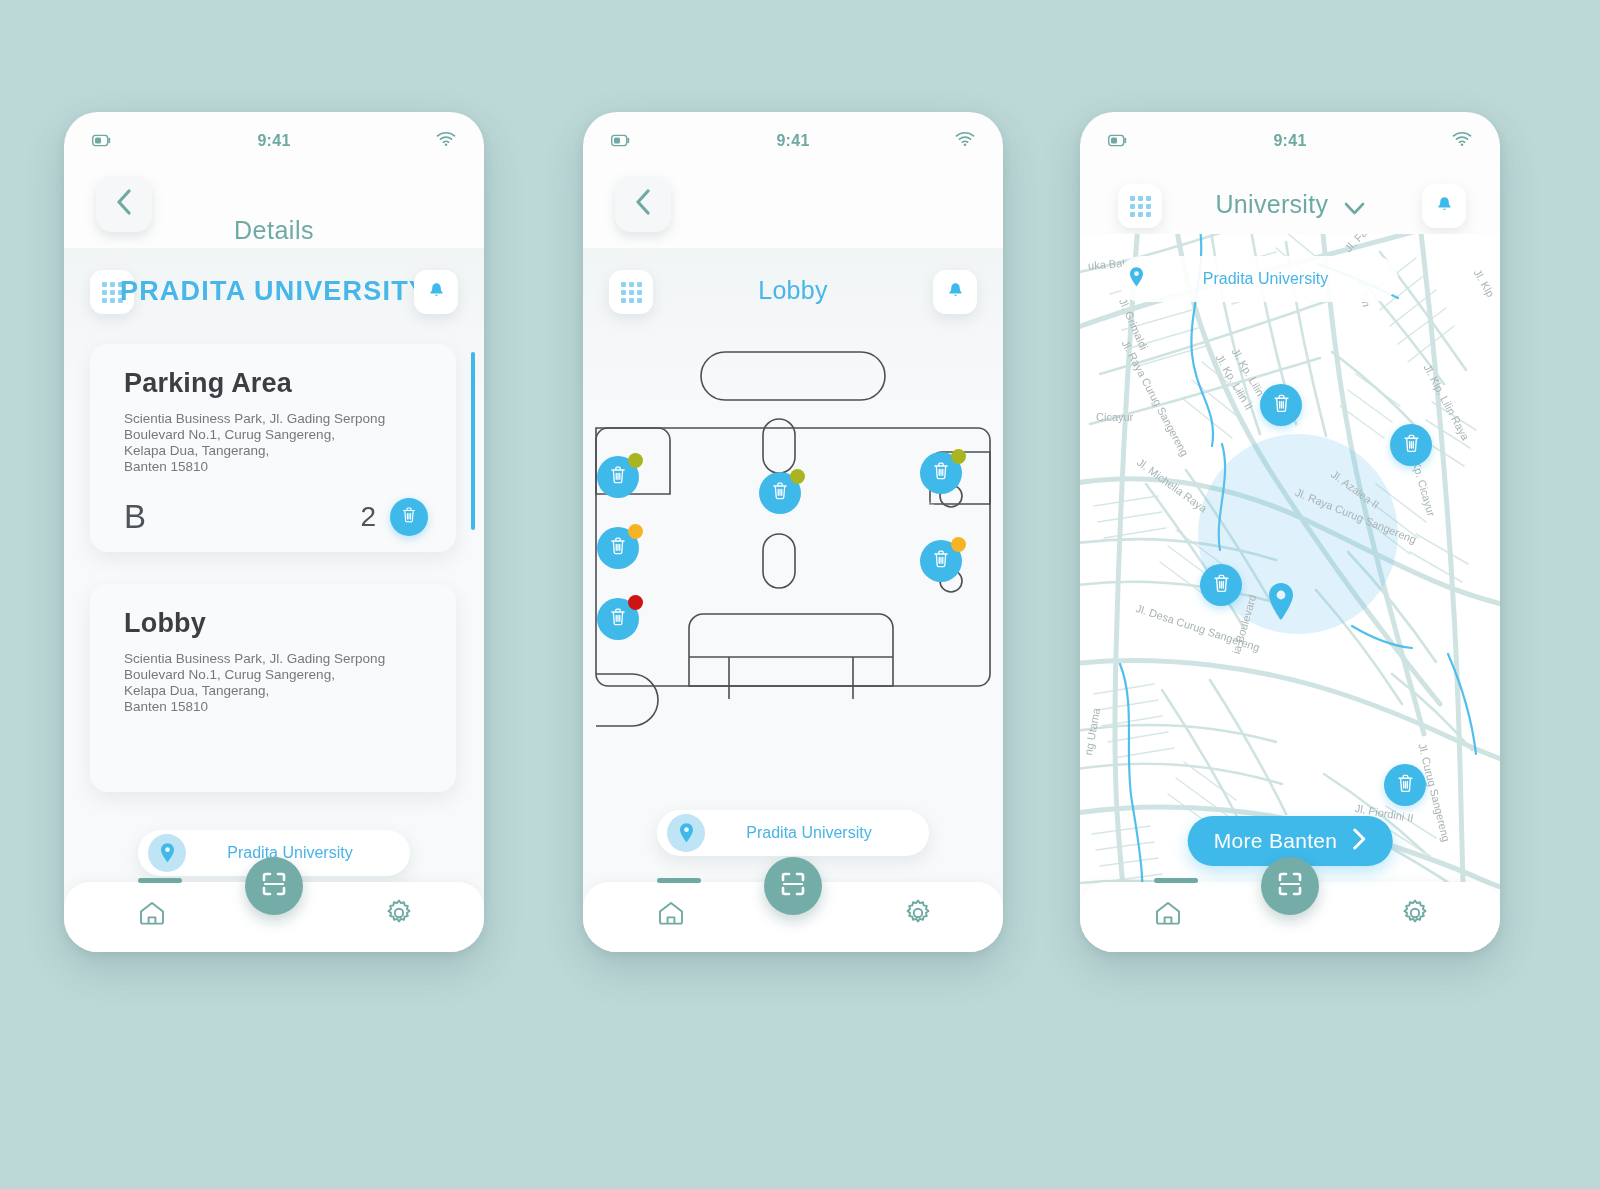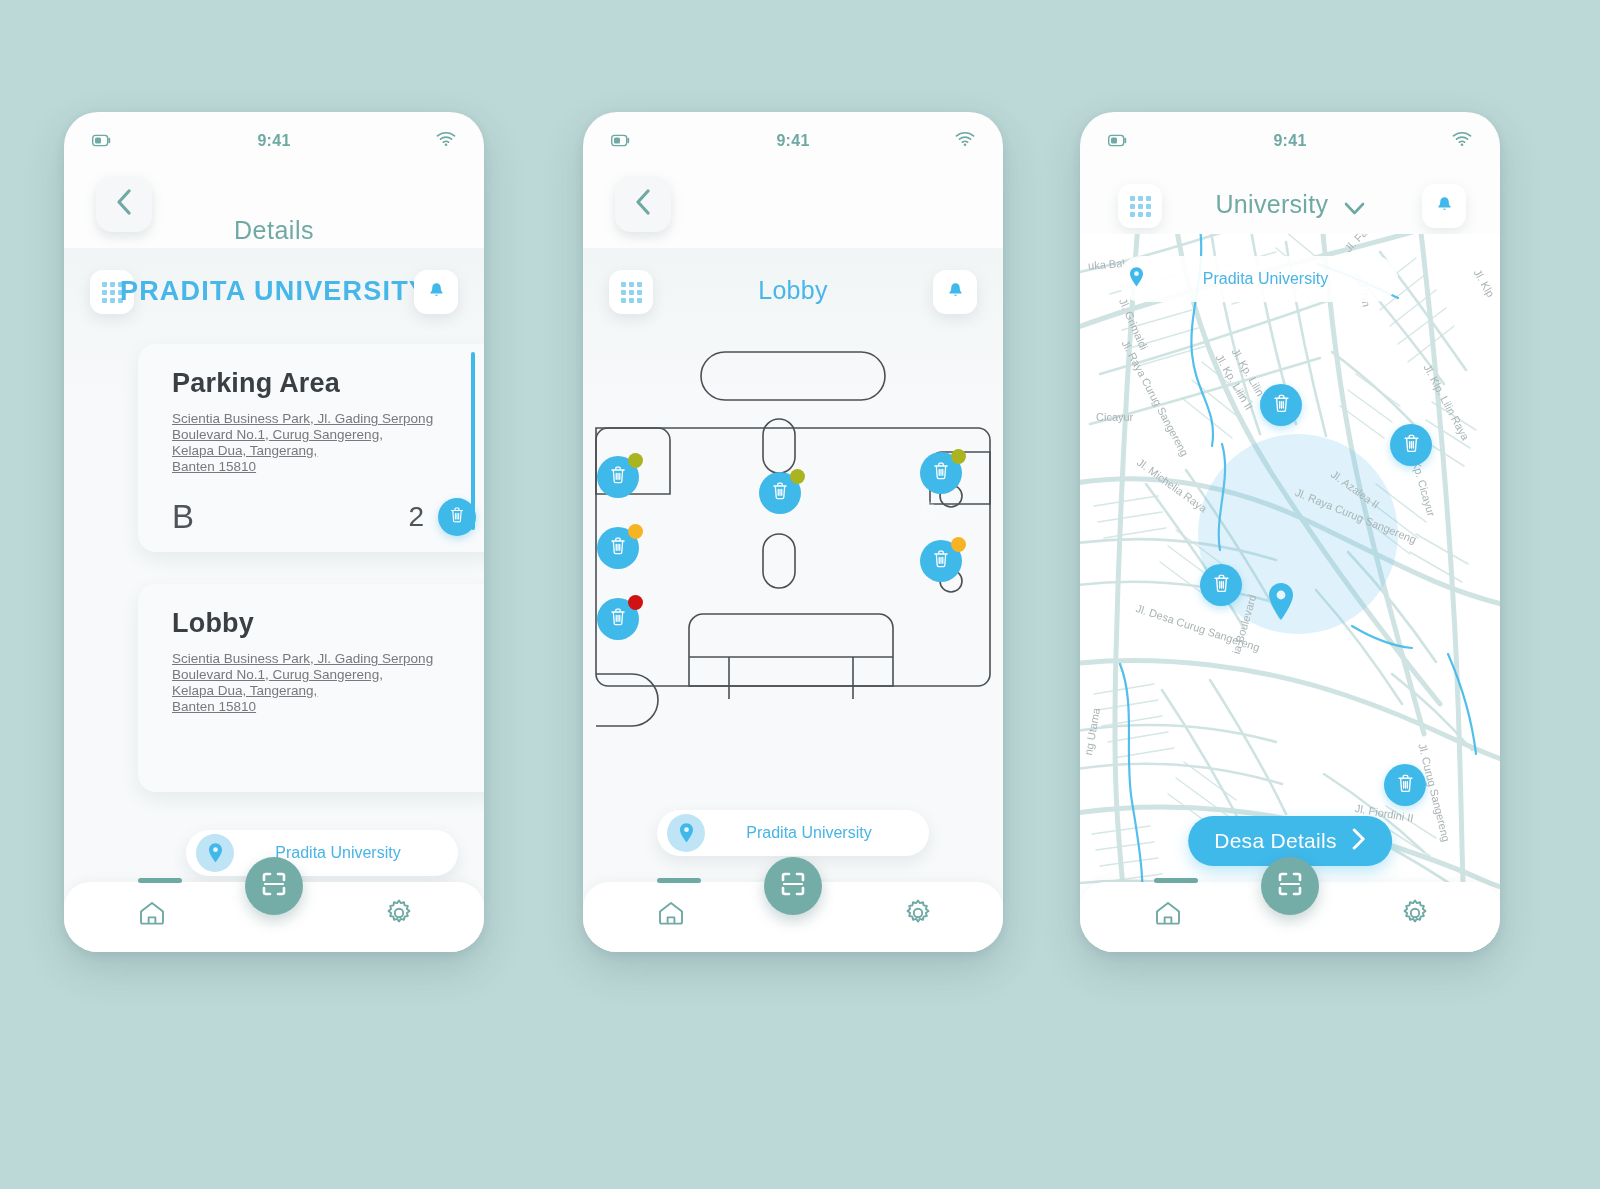--- a/index.html
+++ b/index.html
@@ -73,38 +73,38 @@
     font-family:"Liberation Sans", sans-serif;
   }
   .subtitle.big{ font-size:27px; letter-spacing:1.2px; font-weight:bold; }
   .subtitle.mid{ font-size:25px; letter-spacing:.3px; }
   .subtitle.teal{ color:#6fa9a4; font-size:25px; letter-spacing:.3px; }
 
   .gridicon{ display:grid; grid-template-columns:repeat(3,5px); gap:3px; }
   .gridicon i{ display:block; width:5px; height:5px; background:#8fd3f0; border-radius:1px; }
 
   
-  .cardlist{ position:absolute; left:0; right:0; top:96px; bottom:0;margin-left:48px; }
+  .cardlist{ position:absolute; left:0; right:0; top:96px; bottom:0; }
   .card{
     position:absolute; left:26px; width:366px;
     background:#f9fafb; border-radius:18px;
     box-shadow:0 7px 18px rgba(90,115,120,.10);
     padding:24px 34px 18px 34px;
   }
   #card1{ top:0px; height:208px; }
   #card2{ top:240px; height:208px; }
   .card h3{
     font-family:"Liberation Sans", sans-serif;
     font-size:27px; font-weight:bold; color:#3a3f44; letter-spacing:.2px;
   }
   .card .addr{
     margin-top:12px; font-size:13.5px; line-height:1.18;
     color:#75797d; font-family:"Liberation Sans", sans-serif;
   }
-  .card .addr span{ display:block;text-decoration:underline; }
+  .card .addr span{ display:block; }
   .cardfoot{
     position:absolute; left:34px; right:28px; bottom:16px;
     display:flex; align-items:center; justify-content:space-between;
   }
   .floorcode{
     font-family:"Liberation Sans", sans-serif;
     font-size:33px; color:#4e5459; letter-spacing:1px;
   }
   .cardfoot-right{ display:flex; align-items:center; gap:14px; }
   .count{ font-family:"Liberation Sans", sans-serif; font-size:28px; color:#4e5459; }
@@ -735,21 +735,21 @@
         <span class="pinwrap">
           <svg width="17" height="22" viewBox="0 0 17 22">
               <path d="M8.5 1.2C4.9 1.2 2 4.1 2 7.7c0 4.7 6.5 12.6 6.5 12.6S15 12.4 15 7.7c0-3.6-2.9-6.5-6.5-6.5z" fill="#3fb8ea"></path>
               <circle cx="8.5" cy="7.7" r="2.4" fill="#e8f5fb"></circle>
             </svg>
         </span>
         <span class="loclabel">Pradita University</span>
       </div>
 
       <div class="moredetails">
-        <span>Desa Details</span>
+        <span>More Banten</span>
         <span>
           <svg width="15" height="22" viewBox="0 0 15 22">
               <path d="M3 2l9 9-9 9" fill="none" stroke="#fff" stroke-width="3" stroke-linecap="round" stroke-linejoin="round"></path>
             </svg>
         </span>
       </div>
     </div>
 
     <div class="fab">
       <span>

